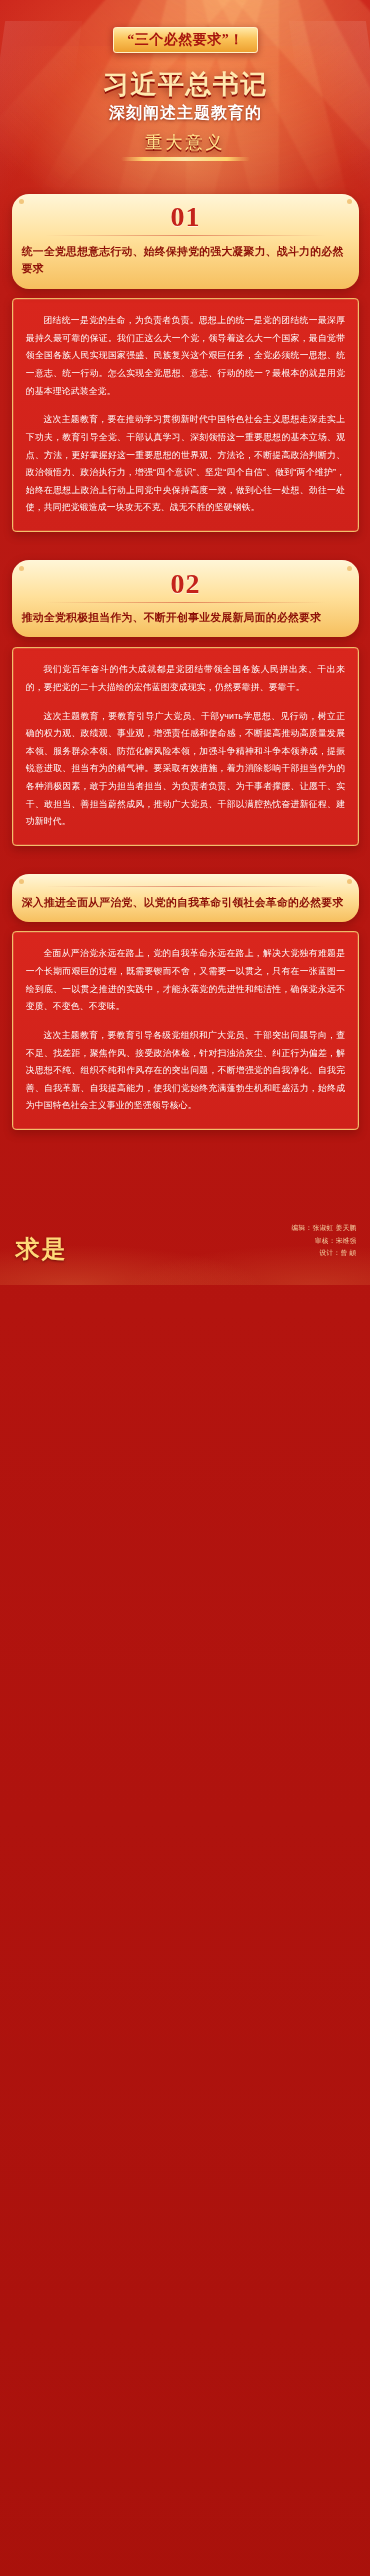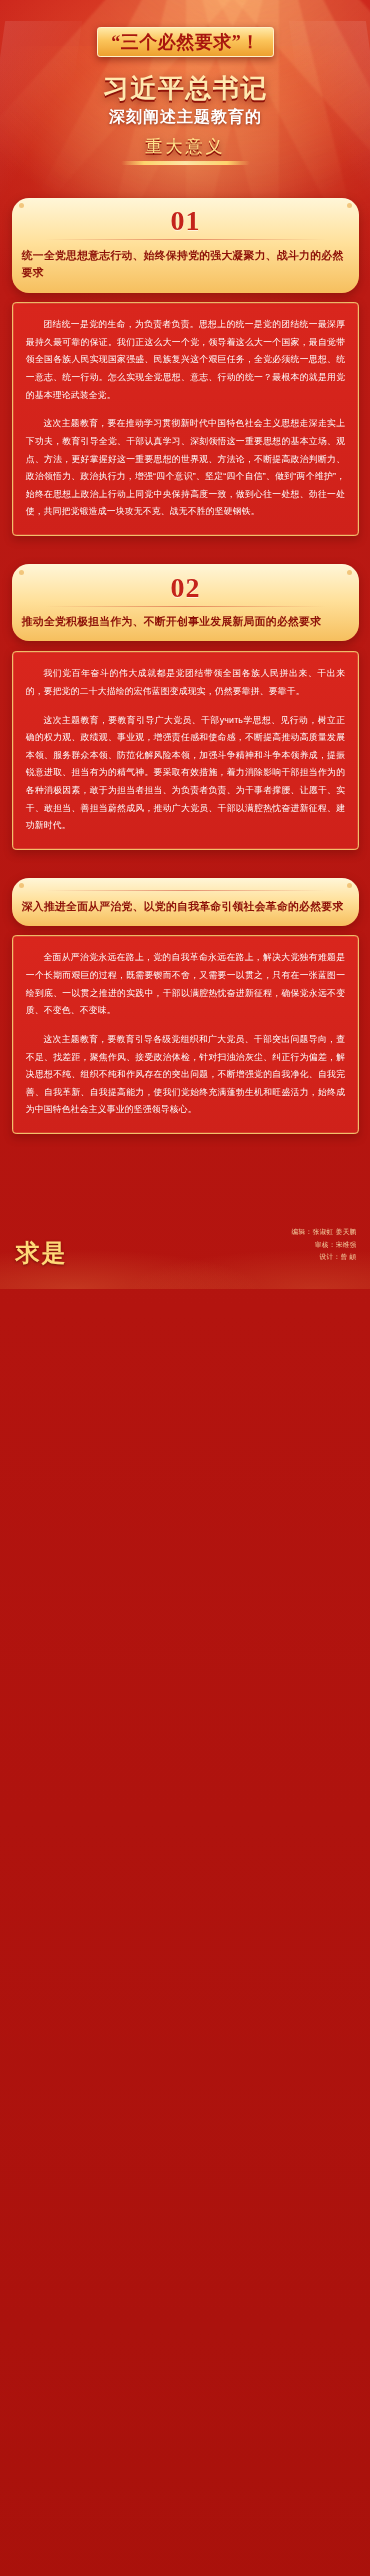--- a/index.html
+++ b/index.html
@@ -81,21 +81,21 @@
     position: relative;
     background: linear-gradient(180deg, #ffe9a8 0%, #fbc45a 45%, #eda02f 100%);
     border: 1.5px solid #fff2c8;
     border-radius: 3.1px;
     padding: 4.6px 13.4px 5.7px;
     box-shadow: 0 2.1px 7.2px rgba(80,8,4,0.45);
   }
   .plaque-text {
     font-family: "Liberation Serif", "DejaVu Serif", serif;
     font-weight: bold;
-    font-size: 18px;
+    font-size: 14px;
     letter-spacing: 0.5px;
     color: #a8160e;
     line-height: 1;
     white-space: nowrap;
   }
   .header-line1 {
     margin-top: 13.4px;
     font-family: "Liberation Serif", "DejaVu Serif", serif;
     font-weight: bold;
     font-size: 26px;
@@ -296,21 +296,21 @@
       <p class="para">这次主题教育，要教育引导广大党员、干部учить学思想、见行动，树立正确的权力观、政绩观、事业观，增强责任感和使命感，不断提高推动高质量发展本领、服务群众本领、防范化解风险本领，加强斗争精神和斗争本领养成，提振锐意进取、担当有为的精气神。要采取有效措施，着力消除影响干部担当作为的各种消极因素，敢于为担当者担当、为负责者负责、为干事者撑腰、让愿干、实干、敢担当、善担当蔚然成风，推动广大党员、干部以满腔热忱奋进新征程、建功新时代。</p>
     </div>
   </div>
 
   <div class="section">
     <div class="num-card">
       <div class="num-rule"></div>
       <div class="sec-title">深入推进全面从严治党、以党的自我革命引领社会革命的必然要求</div>
     </div>
     <div class="body-card">
-      <p class="para">全面从严治党永远在路上，党的自我革命永远在路上，解决大党独有难题是一个长期而艰巨的过程，既需要锲而不舍，又需要一以贯之，只有在一张蓝图一绘到底、一以贯之推进的实践中，干部以满腔热忱奋进新征程，确保党永远不变质、不变色、不变味。</p>
+      <p class="para">全面从严治党永远在路上，党的自我革命永远在路上，解决大党独有难题是一个长期而艰巨的过程，既需要锲而不舍，又需要一以贯之，只有在一张蓝图一绘到底、一以贯之推进的实践中，才能永葆党的先进性和纯洁性，确保党永远不变质、不变色、不变味。</p>
       <p class="para">这次主题教育，要教育引导各级党组织和广大党员、干部突出问题导向，查不足、找差距，聚焦作风、接受政治体检，针对扫浊治灰尘、纠正行为偏差，解决思想不纯、组织不纯和作风存在的突出问题，不断增强党的自我净化、自我完善、自我革新、自我提高能力，使我们党始终充满蓬勃生机和旺盛活力，始终成为中国特色社会主义事业的坚强领导核心。</p>
     </div>
   </div>
 
   <div class="footer">
     <div class="footer-wave"></div>
     <div class="logo">求是</div>
     <div class="credits">
       <div>编辑：张淑虹 姜天鹏</div>
       <div>审核：宋维强</div>

